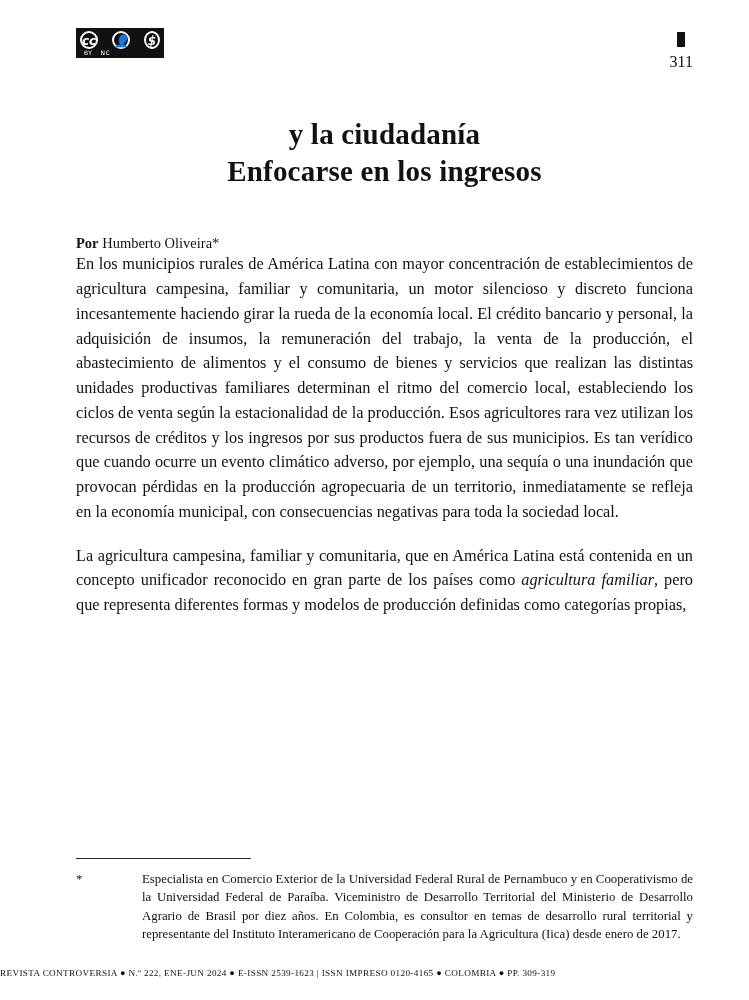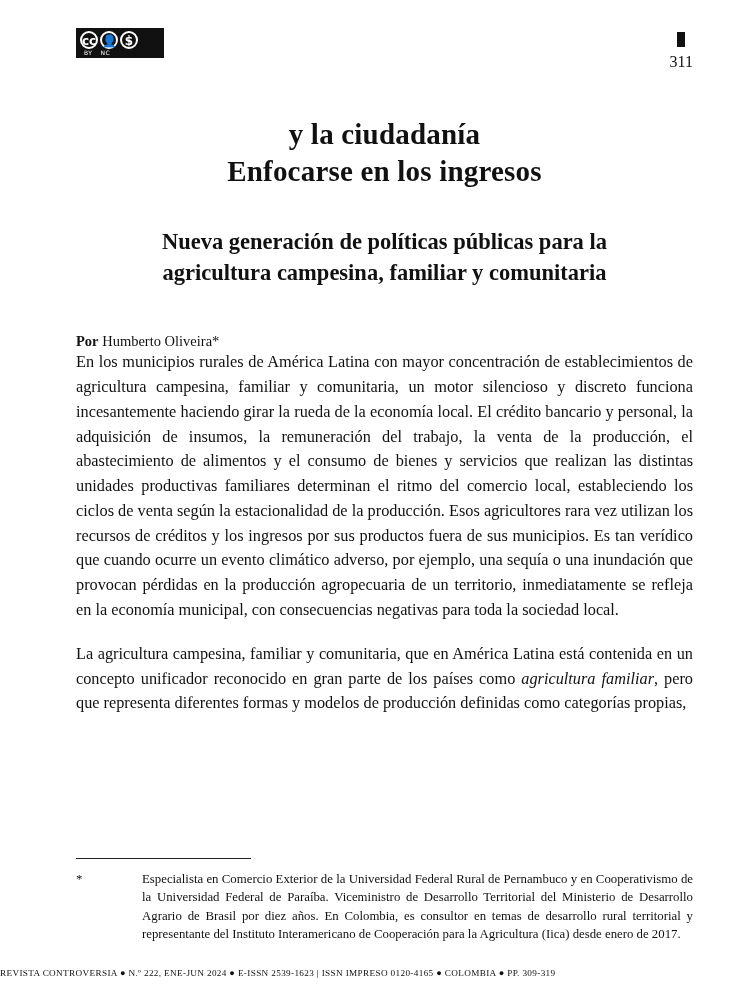--- a/index.html
+++ b/index.html
@@ -42,22 +42,23 @@
   .cc-badge .cc-top {
     display: flex;
     width: 100%;
     height: 100%;
     flex-direction: column;
   }
   .cc-icons {
     display: flex;
     flex: 1 1 auto;
     align-items: center;
-    gap: 2px;
+    gap: 14px;
     padding: 1px 2px 0 2px;
+    font-style: italic;
   }
   .cc-circ {
     width: 18px;
     height: 18px;
     border-radius: 50%;
     border: 2px solid #fff;
     color: #fff;
     font-family: "DejaVu Sans", sans-serif;
     font-size: 12px;
     font-weight: bold;
@@ -210,24 +211,20 @@
       <span class="page-num">311</span>
     </div>
 
   </div>
 
   <div class="title-block">
     <div class="main-title">
       <div>y la ciudadanía</div>
       <div>Enfocarse en los ingresos</div>
     </div>
-    <div class="subtitle">
-      <div>Nueva generación de políticas públicas para la</div>
-      <div>agricultura campesina, familiar y comunitaria</div>
-    </div>
   </div>
 
   <div class="byline">
     <b>Por</b>
     <span>Humberto Oliveira*</span>
   </div>
 
   <div class="body-text">
     <p>En los municipios rurales de América Latina con mayor concentración de establecimientos de agricultura campesina, familiar y comunitaria, un motor silencioso y discreto funciona incesantemente haciendo girar la rueda de la economía local. El crédito bancario y personal, la adquisición de insumos, la remuneración del trabajo, la venta de la producción, el abastecimiento de alimentos y el consumo de bienes y servicios que realizan las distintas unidades productivas familiares determinan el ritmo del comercio local, estableciendo los ciclos de venta según la estacionalidad de la producción. Esos agricultores rara vez utilizan los recursos de créditos y los ingresos por sus productos fuera de sus municipios. Es tan verídico que cuando ocurre un evento climático adverso, por ejemplo, una sequía o una inundación que provocan pérdidas en la producción agropecuaria de un territorio, inmediatamente se refleja en la economía municipal, con consecuencias negativas para toda la sociedad local.</p>
     <p><span>La agricultura campesina, familiar y comunitaria, que en América Latina está contenida en un concepto unificador reconocido en gran parte de los países como </span><em>agricultura familiar</em><span>, pero que representa diferentes formas y modelos de producción definidas como categorías propias,</span></p>

